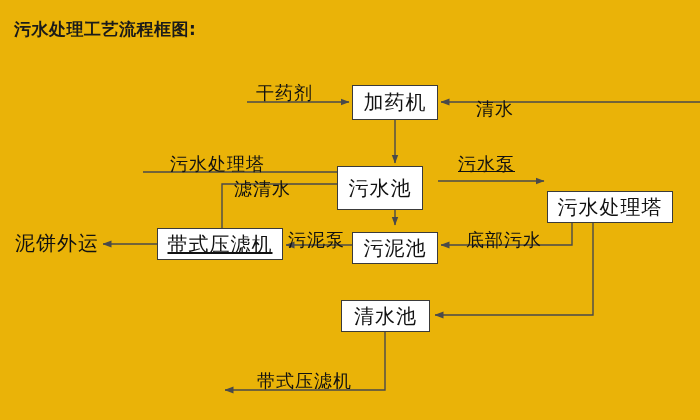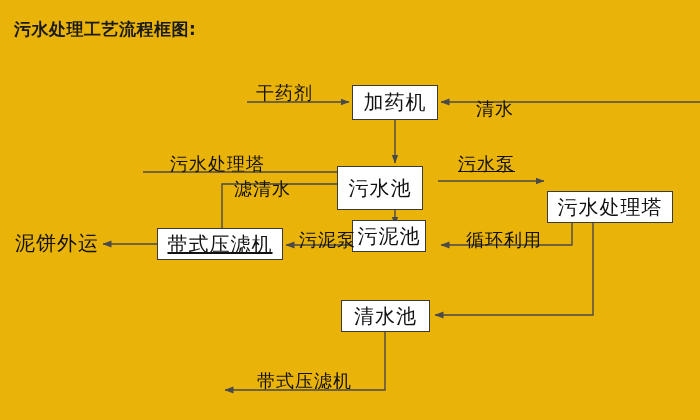--- a/index.html
+++ b/index.html
@@ -102,30 +102,30 @@
 
       <path d="M385,332 L385,390 L225,390" marker-end="url(#arrow)"></path>
     </g>
   </svg>
 
   <div id="nodes-layer">
       <div class="node-box" style="left: 352px; top: 85px; width: 86px; height: 35px;">加药机</div>
       <div class="node-box" style="left: 337px; top: 166px; width: 86px; height: 44px;">污水池</div>
       <div class="node-box" style="left: 547px; top: 163px; width: 126px; height: 32px; margin-top: 28px;">污水处理塔</div>
       <div class="node-box" style="left: 157px; top: 228px; width: 126px; height: 32px; text-decoration: underline;">带式压滤机</div>
-      <div class="node-box" style="left: 352px; top: 220px; width: 74px; height: 32px; text-align: right;">污泥池</div>
+      <div class="node-box" style="left: 352px; top: 232px; width: 86px; height: 32px; text-align: right;">污泥池</div>
       <div class="node-box" style="left: 341px; top: 300px; width: 89px; height: 32px;">清水池</div>
     </div>
   <div id="edge-labels-layer">
       <div class="edge-label" style="left: 256px; top: 81px;">干药剂</div>
       <div class="edge-label" style="left: 476px; top: 97px;">清水</div>
       <div class="edge-label" style="left: 170px; top: 152px;">污水处理塔</div>
       <div class="edge-label" style="left: 458px; top: 152px; text-decoration: underline;">污水泵</div>
       <div class="edge-label" style="left: 234px; top: 177px;">滤清水</div>
-      <div class="edge-label" style="left: 299px; top: 228px;">污泥泵</div>
-      <div class="edge-label" style="left: 466px; top: 228px;">循环利用</div>
+      <div class="edge-label" style="left: 288px; top: 228px;">污泥泵</div>
+      <div class="edge-label" style="left: 466px; top: 228px;">底部污水</div>
       <div class="edge-label" style="left: 257px; top: 369px;">带式压滤机</div>
     </div>
   <div id="terminal-layer">
       <div class="terminal-label" style="left: 15px; top: 230px;">泥饼外运</div>
     </div>
 
 </div>
 
 </body></html>

